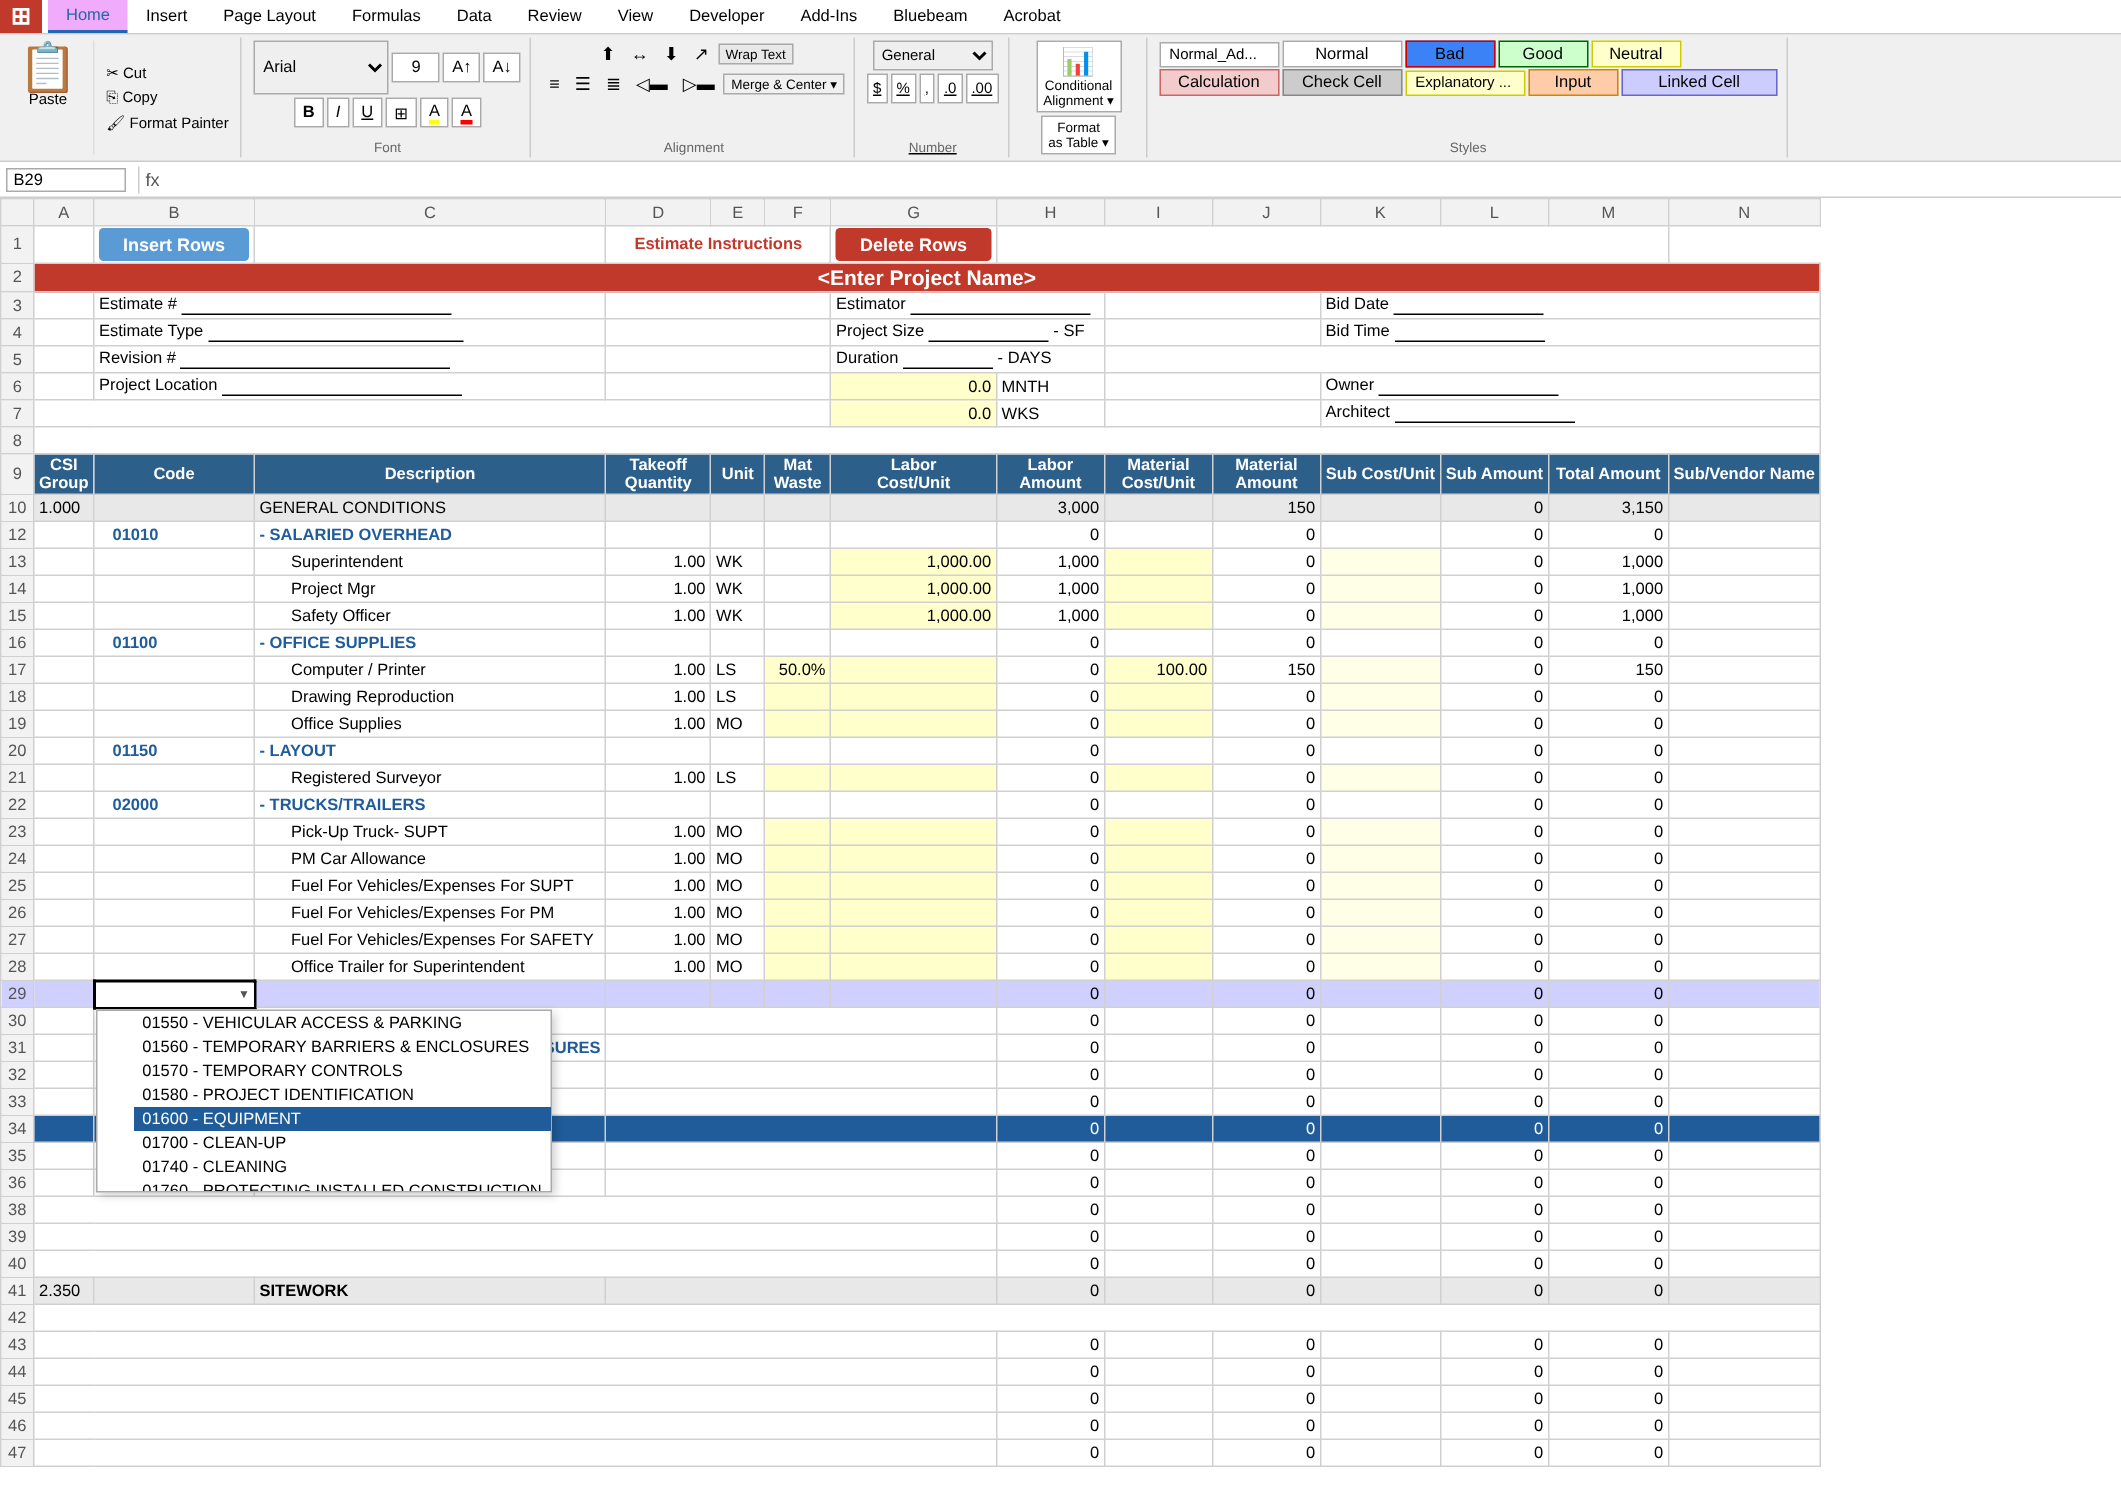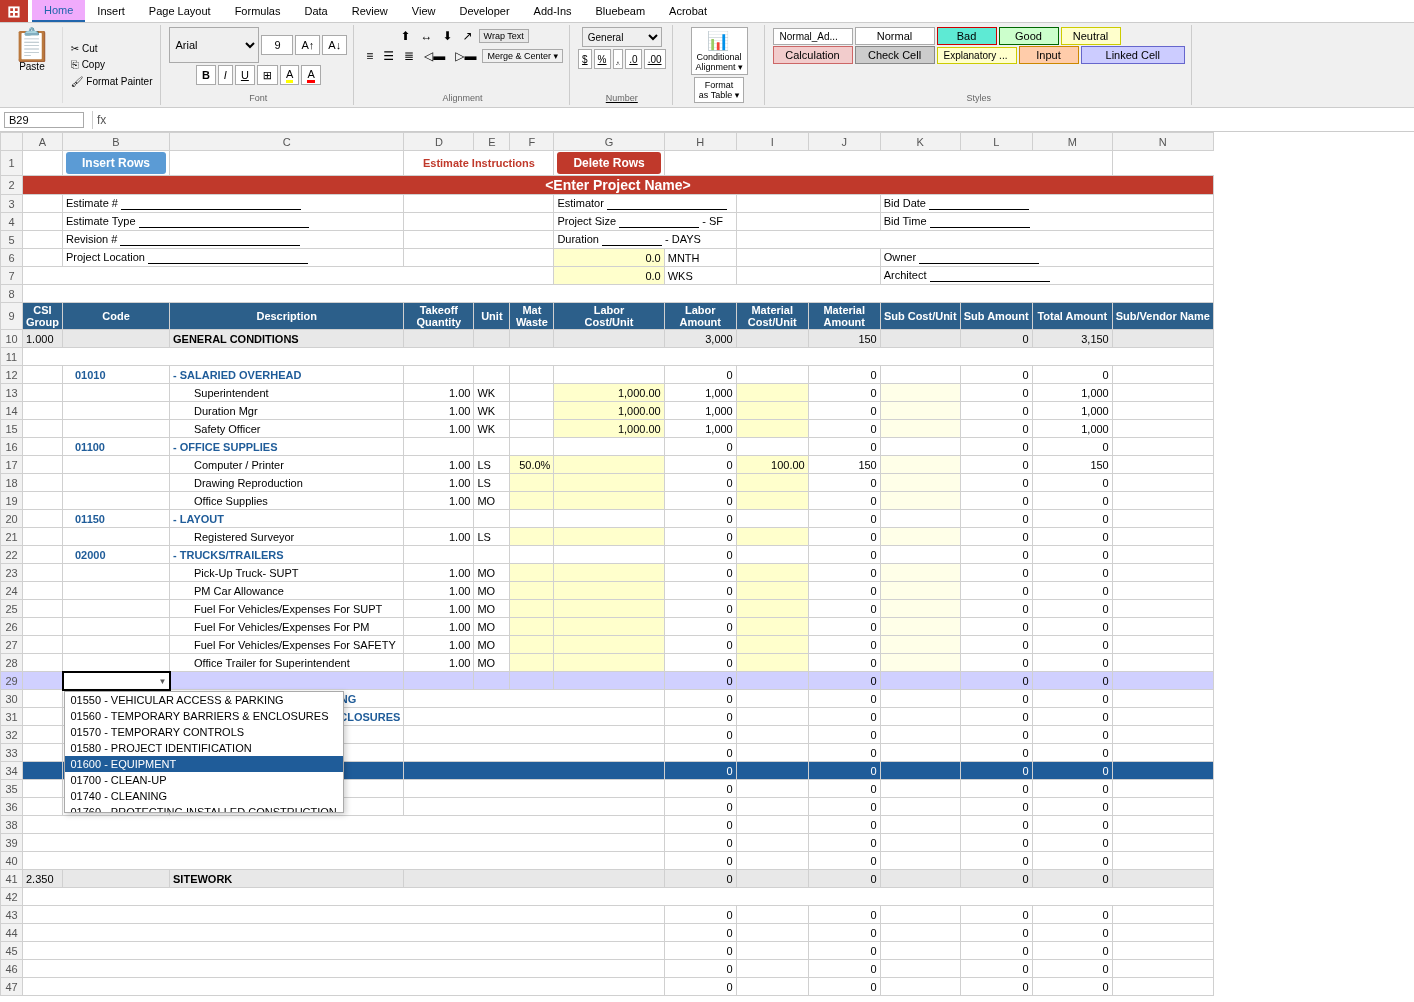--- a/index.html
+++ b/index.html
@@ -52,31 +52,31 @@
     .num-right { text-align: right; }
     .yellow-bg { background: #ffffcc !important; }
     .light-yellow { background: #ffffe8 !important; }
     .btn-insert { background: #5b9bd5; color: #fff; border: none; padding: 4px 16px; border-radius: 3px; cursor: pointer; font-weight: bold; font-size: 12px; }
     .btn-delete { background: #c0392b; color: #fff; border: none; padding: 4px 16px; border-radius: 3px; cursor: pointer; font-weight: bold; font-size: 12px; }
     .dropdown-cell { position: relative; }
     .dropdown-arrow { position: absolute; right: 2px; top: 50%; transform: translateY(-50%); font-size: 8px; color: #555; }
     .dropdown-list { position: absolute; left: 0; top: 18px; background: #fff; border: 1px solid #aaa; z-index: 100; min-width: 260px; box-shadow: 2px 2px 6px rgba(0,0,0,0.2); }
     .dropdown-item { padding: 2px 6px; cursor: pointer; font-size: 11px; }
     .dropdown-item.selected { background: #1f5c99; color: #fff; }
-    .dropdown-scroll { max-height: 120px; overflow-y: auto; }
+    .dropdown-scroll { max-height: 120px; overflow-y: auto; padding-left: 24px; }
     .small-btns { display: flex; flex-direction: column; gap: 1px; }
     .small-btn { font-size: 10px; padding: 1px 3px; cursor: pointer; border: 1px solid transparent; border-radius: 1px; }
 
     .font-select { border: 1px solid #aaa; font-size: 11px; padding: 1px; height: 36px; }
     .font-size-box { border: 1px solid #aaa; font-size: 11px; width: 32px; height: 20px; text-align: center; }
     .format-btn { border: 1px solid #aaa; background: #fff; font-size: 11px; padding: 1px 5px; cursor: pointer; height: 20px; }
 
     
     .normal-box { border: 1px solid #aaa; padding: 2px 6px; background: #fff; font-size: 11px; min-width: 80px; text-align: center; }
-    .bad-box { background: #5eead4; border: 1px solid #cc0000; padding: 2px 6px; font-size: 11px; min-width: 60px; text-align: center; }
+    .bad-box { background: #3b82f6; border: 1px solid #cc0000; padding: 2px 6px; font-size: 11px; min-width: 60px; text-align: center; }
     .good-box { background: #ccffcc; border: 1px solid #006600; padding: 2px 6px; font-size: 11px; min-width: 60px; text-align: center; }
     .neutral-box { background: #ffffcc; border: 1px solid #cccc00; padding: 2px 6px; font-size: 11px; min-width: 60px; text-align: center; }
     .normal-ad-box { border: 1px solid #aaa; padding: 2px 6px; background: #fff; font-size: 11px; min-width: 80px; }
     .calculation-box { background: #f2cccc; border: 1px solid #cc6666; padding: 2px 6px; font-size: 11px; min-width: 80px; text-align: center; }
     .check-cell-box { background: #cccccc; border: 1px solid #888; padding: 2px 6px; font-size: 11px; min-width: 80px; text-align: center; }
     .explanatory-box { background: #ffffcc; border: 1px solid #cccc00; padding: 2px 6px; font-size: 11px; min-width: 80px; }
     .input-box { background: #ffccaa; border: 1px solid #cc8800; padding: 2px 6px; font-size: 11px; min-width: 60px; text-align: center; }
     .linked-box { background: #ccccff; border: 1px solid #6666cc; padding: 2px 24px; font-size: 11px; min-width: 80px; text-align: center; }
 
     .ribbon-top-row { display: flex; gap: 2px; align-items: center; }
@@ -342,38 +342,34 @@
         <td class="header-blue-dark">Sub Cost/Unit</td>
         <td class="header-blue-dark">Sub Amount</td>
         <td class="header-blue-dark">Total Amount</td>
         <td class="header-blue-dark">Sub/Vendor Name</td>
       </tr>
 
       <tr style="background:#e8e8e8;">
         <td class="row-num">10</td>
         <td>1.000</td>
         <td></td>
-        <td style="font-weight:bold;">GENERAL CONDITIONS</td>
+        <td style="font-weight:normal;">GENERAL CONDITIONS</td>
         <td></td>
         <td></td>
         <td></td>
         <td></td>
         <td class="num-right">3,000</td>
         <td></td>
         <td class="num-right">150</td>
         <td></td>
         <td class="num-right">0</td>
         <td class="num-right">3,150</td>
         <td></td>
       </tr>
 
-      <tr>
-        <td class="row-num">11</td>
-        <td colspan="14"></td>
-      </tr>
 
       <tr>
         <td class="row-num">12</td>
         <td></td>
         <td class="section-blue indent1">01010</td>
         <td class="section-blue">- SALARIED OVERHEAD</td>
         <td></td>
         <td></td>
         <td></td>
         <td></td>
@@ -401,21 +397,21 @@
         <td class="light-yellow"></td>
         <td class="num-right">0</td>
         <td class="num-right">1,000</td>
         <td></td>
       </tr>
 
       <tr>
         <td class="row-num">14</td>
         <td></td>
         <td></td>
-        <td class="indent2">Duration Mgr</td>
+        <td class="indent2">Project Mgr</td>
         <td class="num-right">1.00</td>
         <td>WK</td>
         <td></td>
         <td class="num-right yellow-bg">1,000.00</td>
         <td class="num-right">1,000</td>
         <td class="yellow-bg"></td>
         <td class="num-right">0</td>
         <td class="light-yellow"></td>
         <td class="num-right">0</td>
         <td class="num-right">1,000</td>

